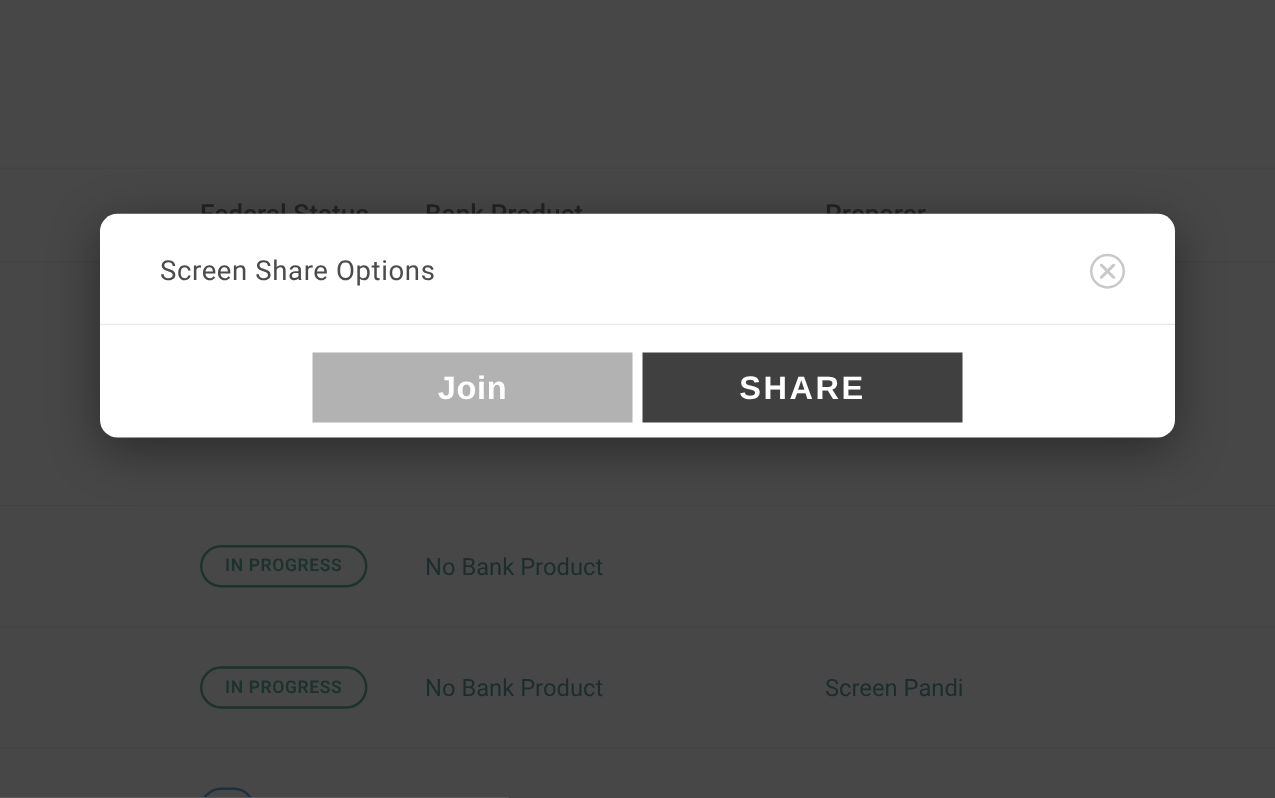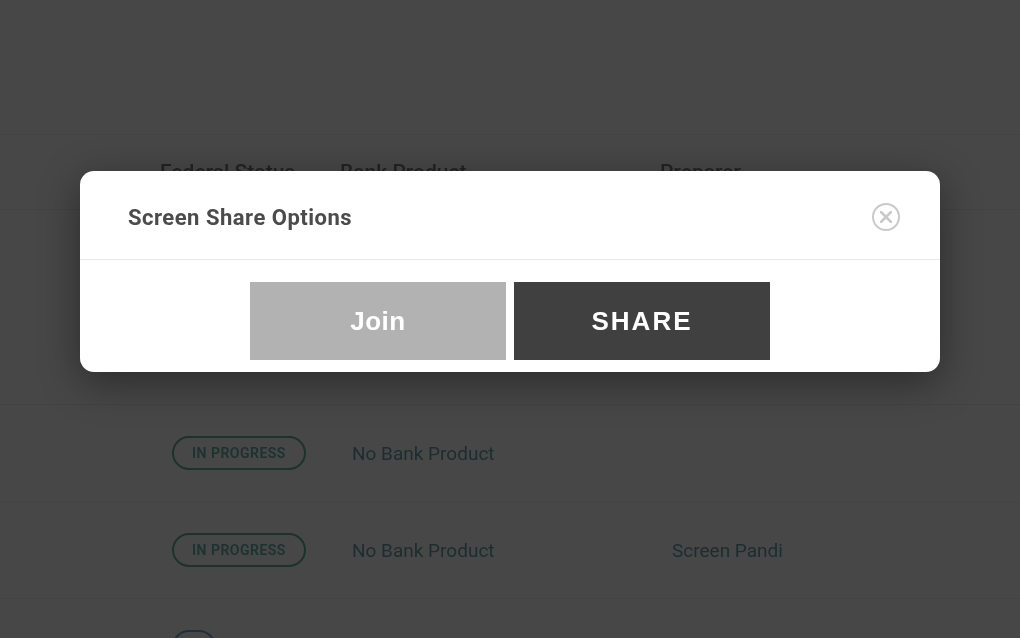--- a/index.html
+++ b/index.html
@@ -45,21 +45,21 @@
     .col-preparer {
       flex: 1;
     }
     .table-header .col {
       font-size: 21px;
       font-weight: 500;
       color: #3a3a3a;
     }
     .table-row {
       display: flex;
-      padding: 0 32px;
+      padding: 0 20px;
       height: 97px;
       align-items: center;
       border-bottom: 1px solid #eaeaea;
     }
     .table-row-tall {
       height: 195px;
     }
     .status-pill {
       display: inline-block;
       border: 2px solid #0d8c6d;
@@ -92,21 +92,21 @@
     }
     .modal-header {
       display: flex;
       align-items: center;
       justify-content: space-between;
       padding: 32px 40px 28px 48px;
       border-bottom: 1px solid #e8e8e8;
     }
     .modal-title {
       font-size: 22px;
-      font-weight: 700;
+      font-weight: 400;
       color: #4b4b4b;
       letter-spacing: 0.5px;
     }
     .close-btn {
       width: 28px;
       height: 28px;
       border-radius: 50%;
       border: 2.5px solid #c9c9c9;
       background: transparent;
       display: flex;
@@ -120,21 +120,21 @@
       height: 12px;
     }
     .modal-body {
       display: flex;
       gap: 8px;
       padding: 22px 0 12px 0;
       justify-content: center;
     }
     .btn {
       width: 256px;
-      height: 78px;
+      height: 56px;
       border: none;
       font-size: 26px;
       font-weight: 700;
       cursor: pointer;
       display: flex;
       align-items: center;
       justify-content: center;
       letter-spacing: 0.5px;
     }
     .btn-join {

